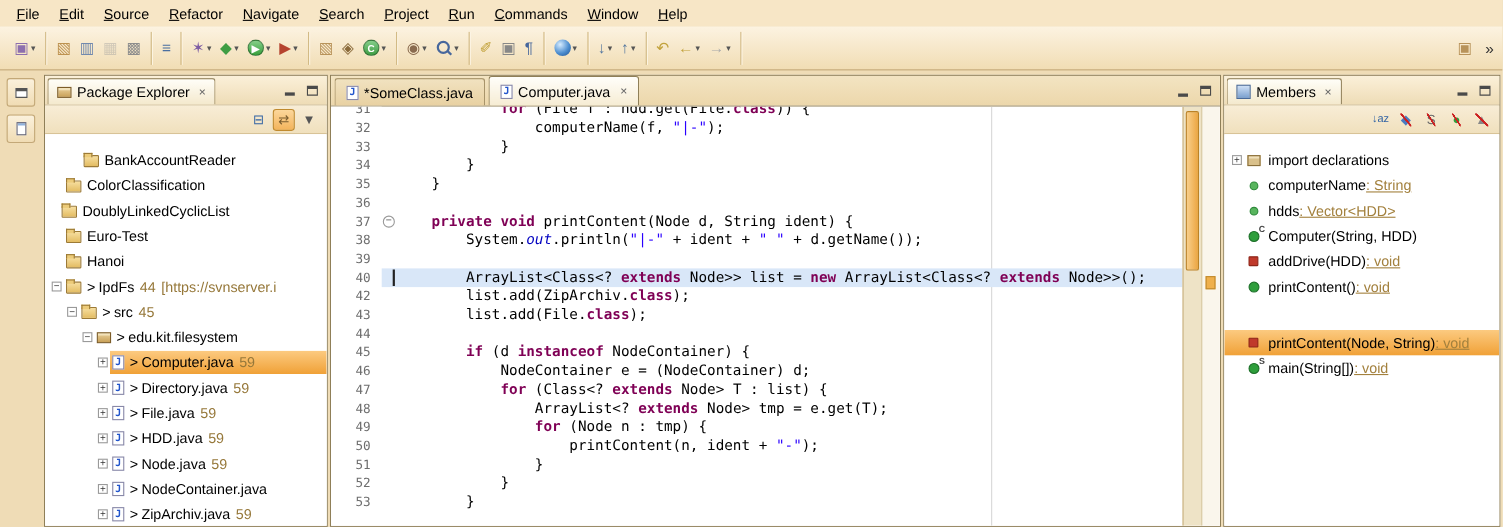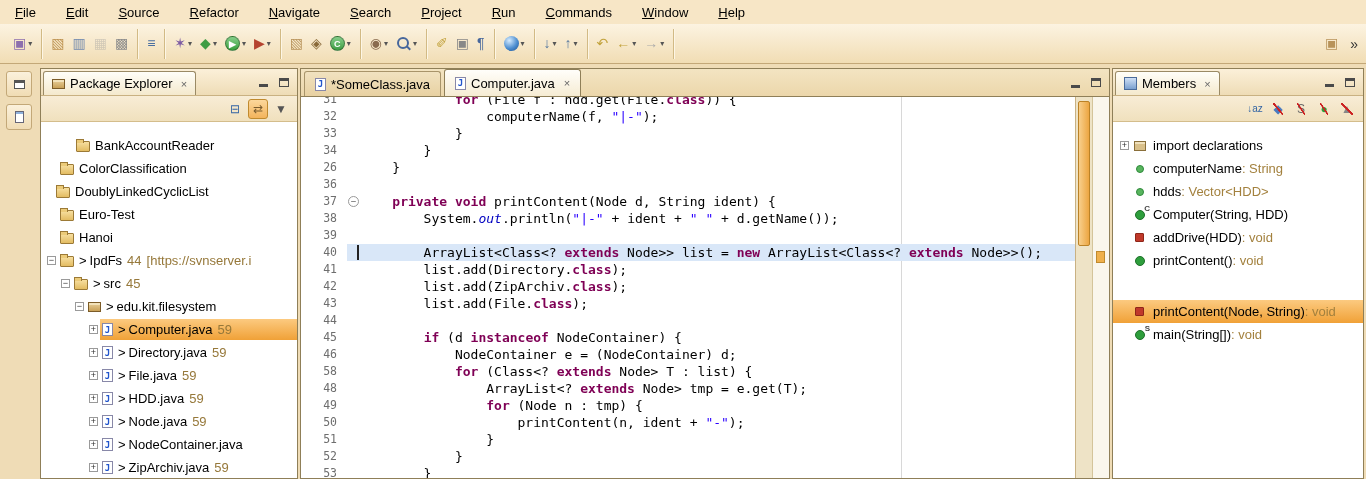--- a/index.html
+++ b/index.html
@@ -6,21 +6,21 @@
   html,body { margin:0; padding:0; }
   body {
     font-family:"Liberation Sans", sans-serif;
     font-size:13px; color:#000;
     background:#efdcb6; width:1366px; height:479px; overflow:hidden;
   }
   button { font-family:inherit; cursor:default; }
   .app { position:relative; width:1366px; height:479px; overflow:hidden; background:#efdcb6; }
 
   
-  .menubar { height:24px; display:flex; align-items:center; background:#f7e6c6; padding-left:6px;gap:12px; }
+  .menubar { height:24px; display:flex; align-items:center; background:#f7e6c6; padding-left:6px; }
   .menu-item { padding:3px 9px; white-space:nowrap; }
   .mn { text-decoration:underline; }
 
   
   .toolbar { height:40px; display:flex; align-items:center; background:linear-gradient(#fcf3e1,#f1ddb4);
              border-bottom:1px solid #c3a878; padding:0 4px; }
   .tb-groups { display:flex; align-items:center; height:100%; }
   .tb-group { display:flex; align-items:center; padding:0 5px; border-right:1px solid #d2ba85; box-shadow:1px 0 0 #fdf6e6; height:30px; }
   .tb-btn { display:flex; align-items:center; gap:2px; background:none; border:none; padding:3px 4px; }
   .tb-btn.disabled { opacity:.4; }
@@ -87,21 +87,21 @@
   .i-folder::before { content:""; position:absolute; top:-3px; left:-1px; width:6px; height:3px; background:#eccb79; border:1px solid #9c7a36; border-bottom:none; }
   .i-pkg { width:13px; height:10px; background:linear-gradient(#e8cf9a,#c9a158); border:1px solid #7c5c28; box-shadow:inset 0 2px 0 #f2e2ba; }
   .i-jfile { width:11px; height:13px; background:#fff; border:1px solid #8888a8; font:bold 9px "DejaVu Sans Mono",monospace;
              color:#2255cc; display:flex; align-items:center; justify-content:center; }
   .i-members { width:13px; height:13px; background:linear-gradient(#cfe0f5,#7aa0cf); border:1px solid #4a6b9a; }
 
   
   .mrow { display:flex; align-items:center; height:23px; padding-left:5px; white-space:nowrap; overflow:hidden; }
   .mrow.sel { background:linear-gradient(#fcca80,#f0a137);margin-top:28px; }
   .mico { width:17px; height:16px; flex:none; position:relative; display:flex; align-items:center; justify-content:center; margin-right:5px; }
-  .msuf { color:#a3813e; }
+  .msuf { color:#a3813e;text-decoration:underline; }
   .mi-circle { width:10px; height:10px; border-radius:50%; background:#2e9e3c; border:1px solid #1d7029; }
   .mi-square { width:9px; height:9px; background:#c0392b; border:1px solid #8e2619; border-radius:1px; }
   .mi-field  { width:8px; height:8px; border-radius:50%; background:#58b55e; border:1px solid #2f8a3c; }
   .mi-imports{ width:12px; height:10px; background:#d9c08a; border:1px solid #8a6f3a; box-shadow:inset 0 2px 0 #efe0bb; }
   .sup { position:absolute; top:-3px; right:-2px; font-size:8px; font-weight:bold; color:#444; }
 
   
   .etabs { height:28px; background:linear-gradient(#f3e4c2,#ecd7ab); border-bottom:1px solid #8f7f58;
            display:flex; align-items:flex-end; flex:none; }
   .etab { display:flex; align-items:center; gap:5px; height:25px; padding:0 10px; margin-left:3px;
@@ -486,21 +486,21 @@
             </span>
             <span class="crow">
               <span class="gut">33</span>
               <span class="cbody"><span class="ctext"><span class="p">            }</span></span></span>
             </span>
             <span class="crow">
               <span class="gut">34</span>
               <span class="cbody"><span class="ctext"><span class="p">        }</span></span></span>
             </span>
             <span class="crow">
-              <span class="gut">26</span>
+              <span class="gut">35</span>
               <span class="cbody"><span class="ctext"><span class="p">    }</span></span></span>
             </span>
             <span class="crow">
               <span class="gut">36</span>
               <span class="cbody"><span class="ctext"></span></span>
             </span>
             <span class="crow">
               <span class="gut">37</span>
               <span class="cbody"><span class="fold">−</span><span class="ctext"><span class="p">    </span><span class="k">private</span><span class="p"> </span><span class="k">void</span><span class="p"> printContent(Node d, String ident) {</span></span></span>
             </span>
@@ -510,45 +510,41 @@
             </span>
             <span class="crow">
               <span class="gut">39</span>
               <span class="cbody"><span class="ctext"></span></span>
             </span>
             <span class="crow cur">
               <span class="gut">40</span>
               <span class="cbody"><span class="ctext"><span class="p">        ArrayList&lt;Class&lt;? </span><span class="k">extends</span><span class="p"> Node&gt;&gt; list = </span><span class="k">new</span><span class="p"> ArrayList&lt;Class&lt;? </span><span class="k">extends</span><span class="p"> Node&gt;&gt;();</span></span></span>
             </span>
             <span class="crow">
-              <span class="gut">41</span>
-              <span class="cbody"><span class="ctext"><span class="p">        list.add(Directory.</span><span class="k">class</span><span class="p">);</span></span></span>
-            </span>
-            <span class="crow">
               <span class="gut">42</span>
               <span class="cbody"><span class="ctext"><span class="p">        list.add(ZipArchiv.</span><span class="k">class</span><span class="p">);</span></span></span>
             </span>
             <span class="crow">
               <span class="gut">43</span>
               <span class="cbody"><span class="ctext"><span class="p">        list.add(File.</span><span class="k">class</span><span class="p">);</span></span></span>
             </span>
             <span class="crow">
               <span class="gut">44</span>
               <span class="cbody"><span class="ctext"></span></span>
             </span>
             <span class="crow">
               <span class="gut">45</span>
               <span class="cbody"><span class="ctext"><span class="p">        </span><span class="k">if</span><span class="p"> (d </span><span class="k">instanceof</span><span class="p"> NodeContainer) {</span></span></span>
             </span>
             <span class="crow">
               <span class="gut">46</span>
               <span class="cbody"><span class="ctext"><span class="p">            NodeContainer e = (NodeContainer) d;</span></span></span>
             </span>
             <span class="crow">
-              <span class="gut">58</span>
+              <span class="gut">47</span>
               <span class="cbody"><span class="ctext"><span class="p">            </span><span class="k">for</span><span class="p"> (Class&lt;? </span><span class="k">extends</span><span class="p"> Node&gt; T : list) {</span></span></span>
             </span>
             <span class="crow">
               <span class="gut">48</span>
               <span class="cbody"><span class="ctext"><span class="p">                ArrayList&lt;? </span><span class="k">extends</span><span class="p"> Node&gt; tmp = e.get(T);</span></span></span>
             </span>
             <span class="crow">
               <span class="gut">49</span>
               <span class="cbody"><span class="ctext"><span class="p">                </span><span class="k">for</span><span class="p"> (Node n : tmp) {</span></span></span>
             </span>

